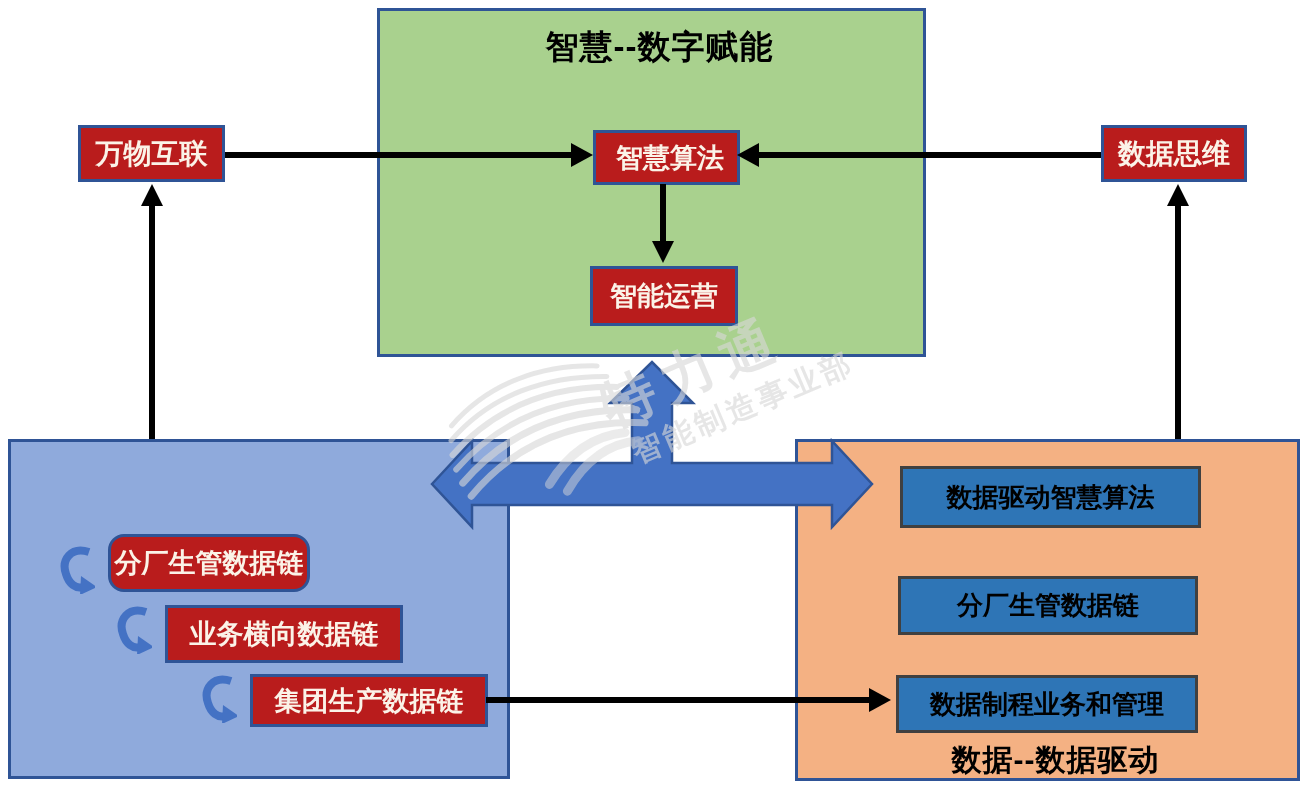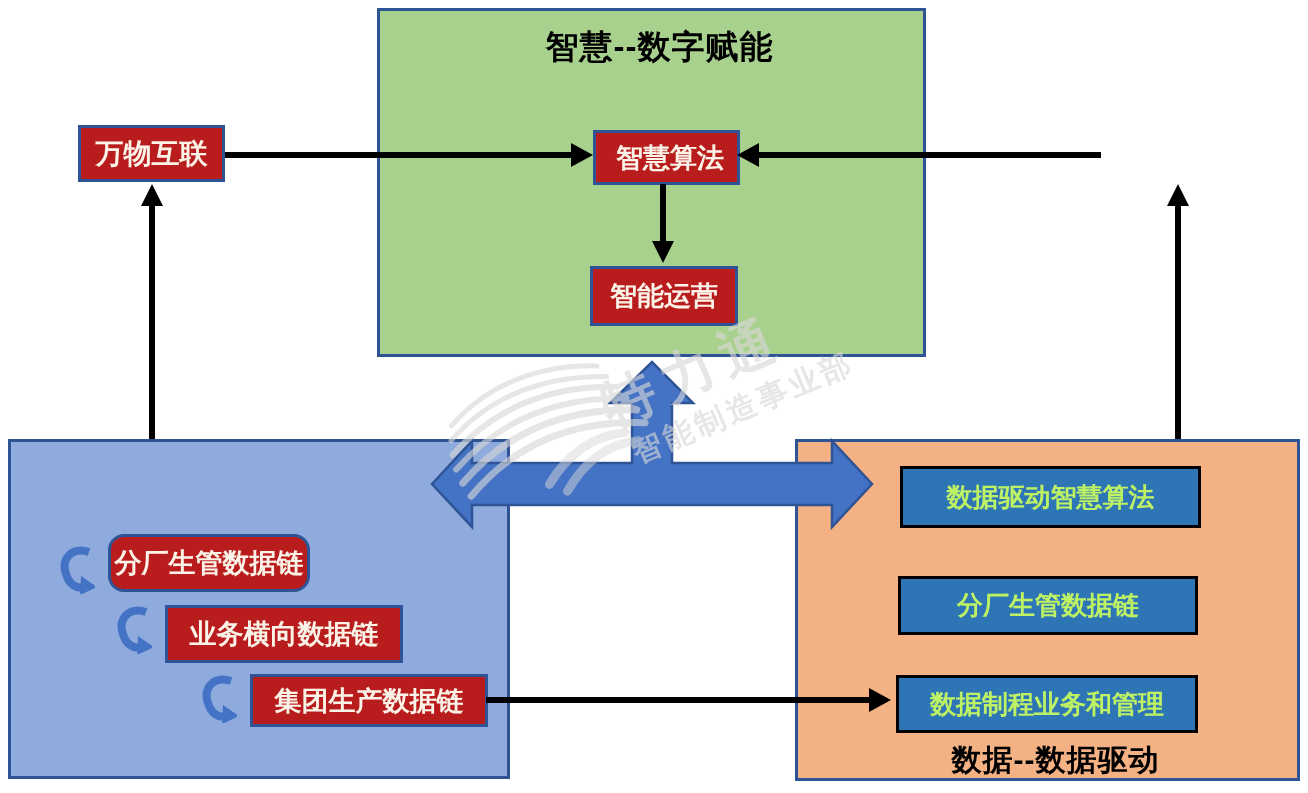--- a/index.html
+++ b/index.html
@@ -25,22 +25,22 @@
     position:absolute;box-sizing:border-box;
     display:flex;align-items:center;justify-content:center;
     border:3px solid #2F5496;
     background:#b91c1c;
     color:#FBF3E8;
     font-size:27px;font-weight:600;
     white-space:nowrap;
   }
   .blue-node{
     background:#2E75B6;
-    border:3px solid #000000;
-    color:#bef264;
+    border:3px solid #404040;
+    color:#000000;
     font-size:26px;font-weight:600;
   }
   .curve-arrow{position:absolute;width:36px;height:48px;}
   #arrow-layer,#watermark-layer{
     position:absolute;left:0;top:0;width:1308px;height:793px;
     pointer-events:none;
   }
   #arrow-layer{z-index:30;}
   #watermark-layer{z-index:40;}
   .z-panels{z-index:10;}
@@ -51,20 +51,21 @@
 <div id="canvas">
 
   <div class="panel z-panels" style="left:377px;top:8px;width:549px;height:349px;background:#A9D18E;">
     <div class="panel-title" style="top:14px;font-size:33px;">智慧--数字赋能</div>
     <div class="node" style="left:213px;top:119px;width:147px;height:55px;padding-left:7px;">智慧算法</div>
     <div class="node" style="left:210px;top:255px;width:148px;height:60px;">智能运营</div>
   </div>
 
   <div class="node z-panels" style="left:78px;top:125px;width:147px;height:57px;font-size:28px;">万物互联</div>
 
+  <div class="node z-panels" style="left:1101px;top:125px;width:146px;height:57px;font-size:28px;">数据思维</div>
 
   <div class="panel z-panels" style="left:8px;top:439px;width:502px;height:340px;background:#8FAADC;">
     <div class="node" style="left:97px;top:92px;width:202px;height:58px;border-radius:16px;">分厂生管数据链</div>
     <div class="node" style="left:154px;top:163px;width:238px;height:58px;">业务横向数据链</div>
     <div class="node" style="left:239px;top:232px;width:238px;height:53px;">集团生产数据链</div>
 
     <svg class="curve-arrow" style="left:48px;top:104px;" viewBox="0 0 36 48" aria-hidden="true">
       <path d="M 30 6 C 12 0, 2 14, 7 28 C 10 38, 17 43, 24 41" fill="none" stroke="#4472C4" stroke-width="8"></path>
       <polygon points="22,30 38,41 21,49" fill="#4472C4"></polygon>
     </svg>

